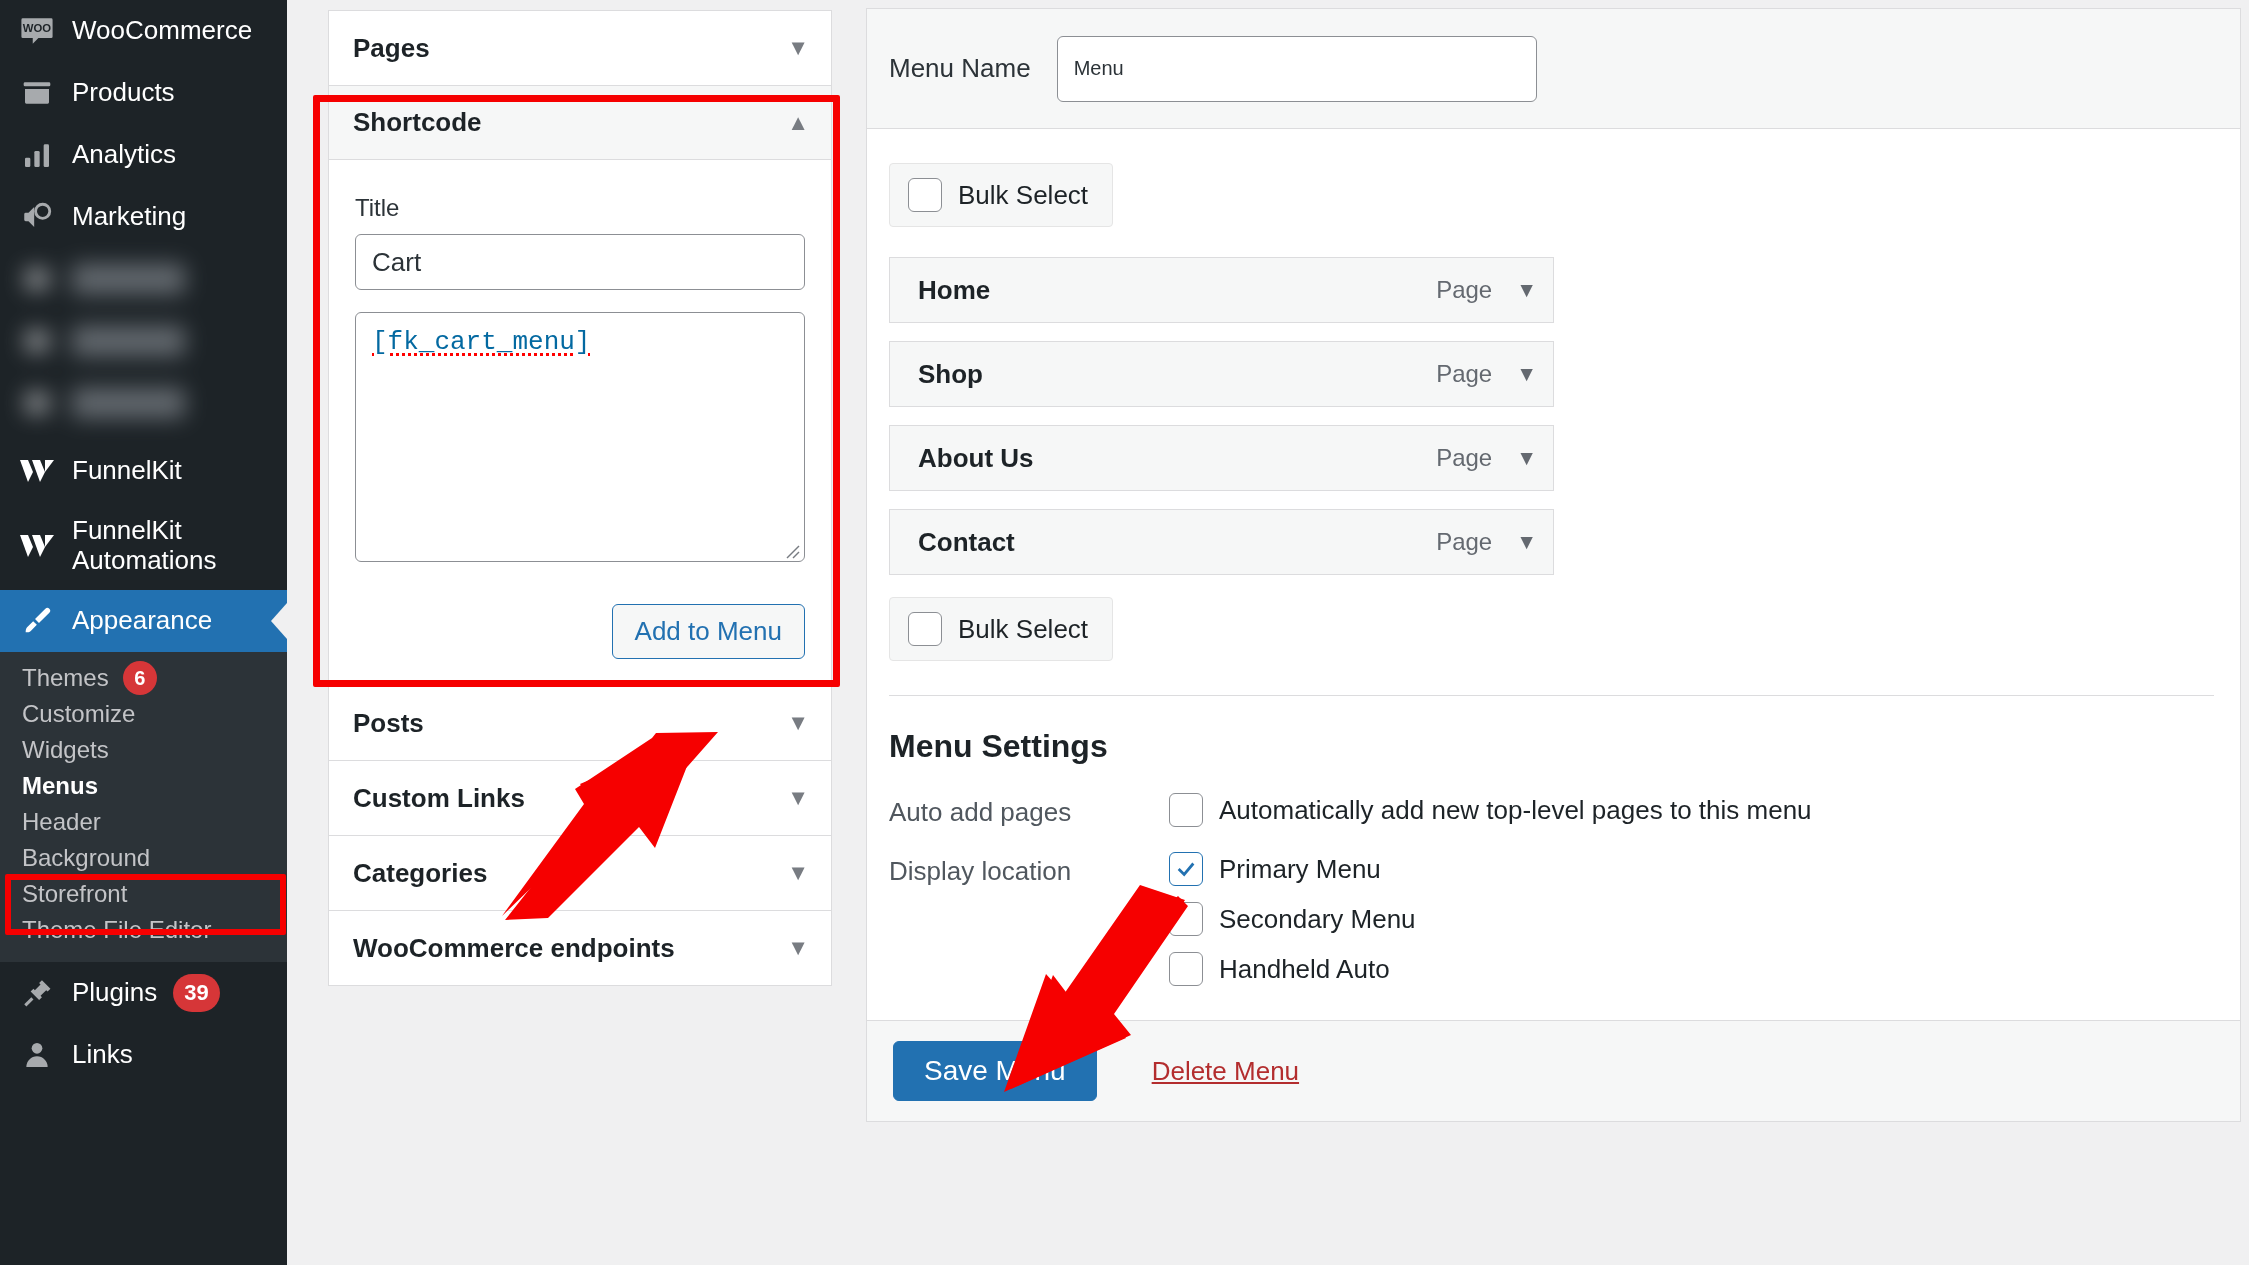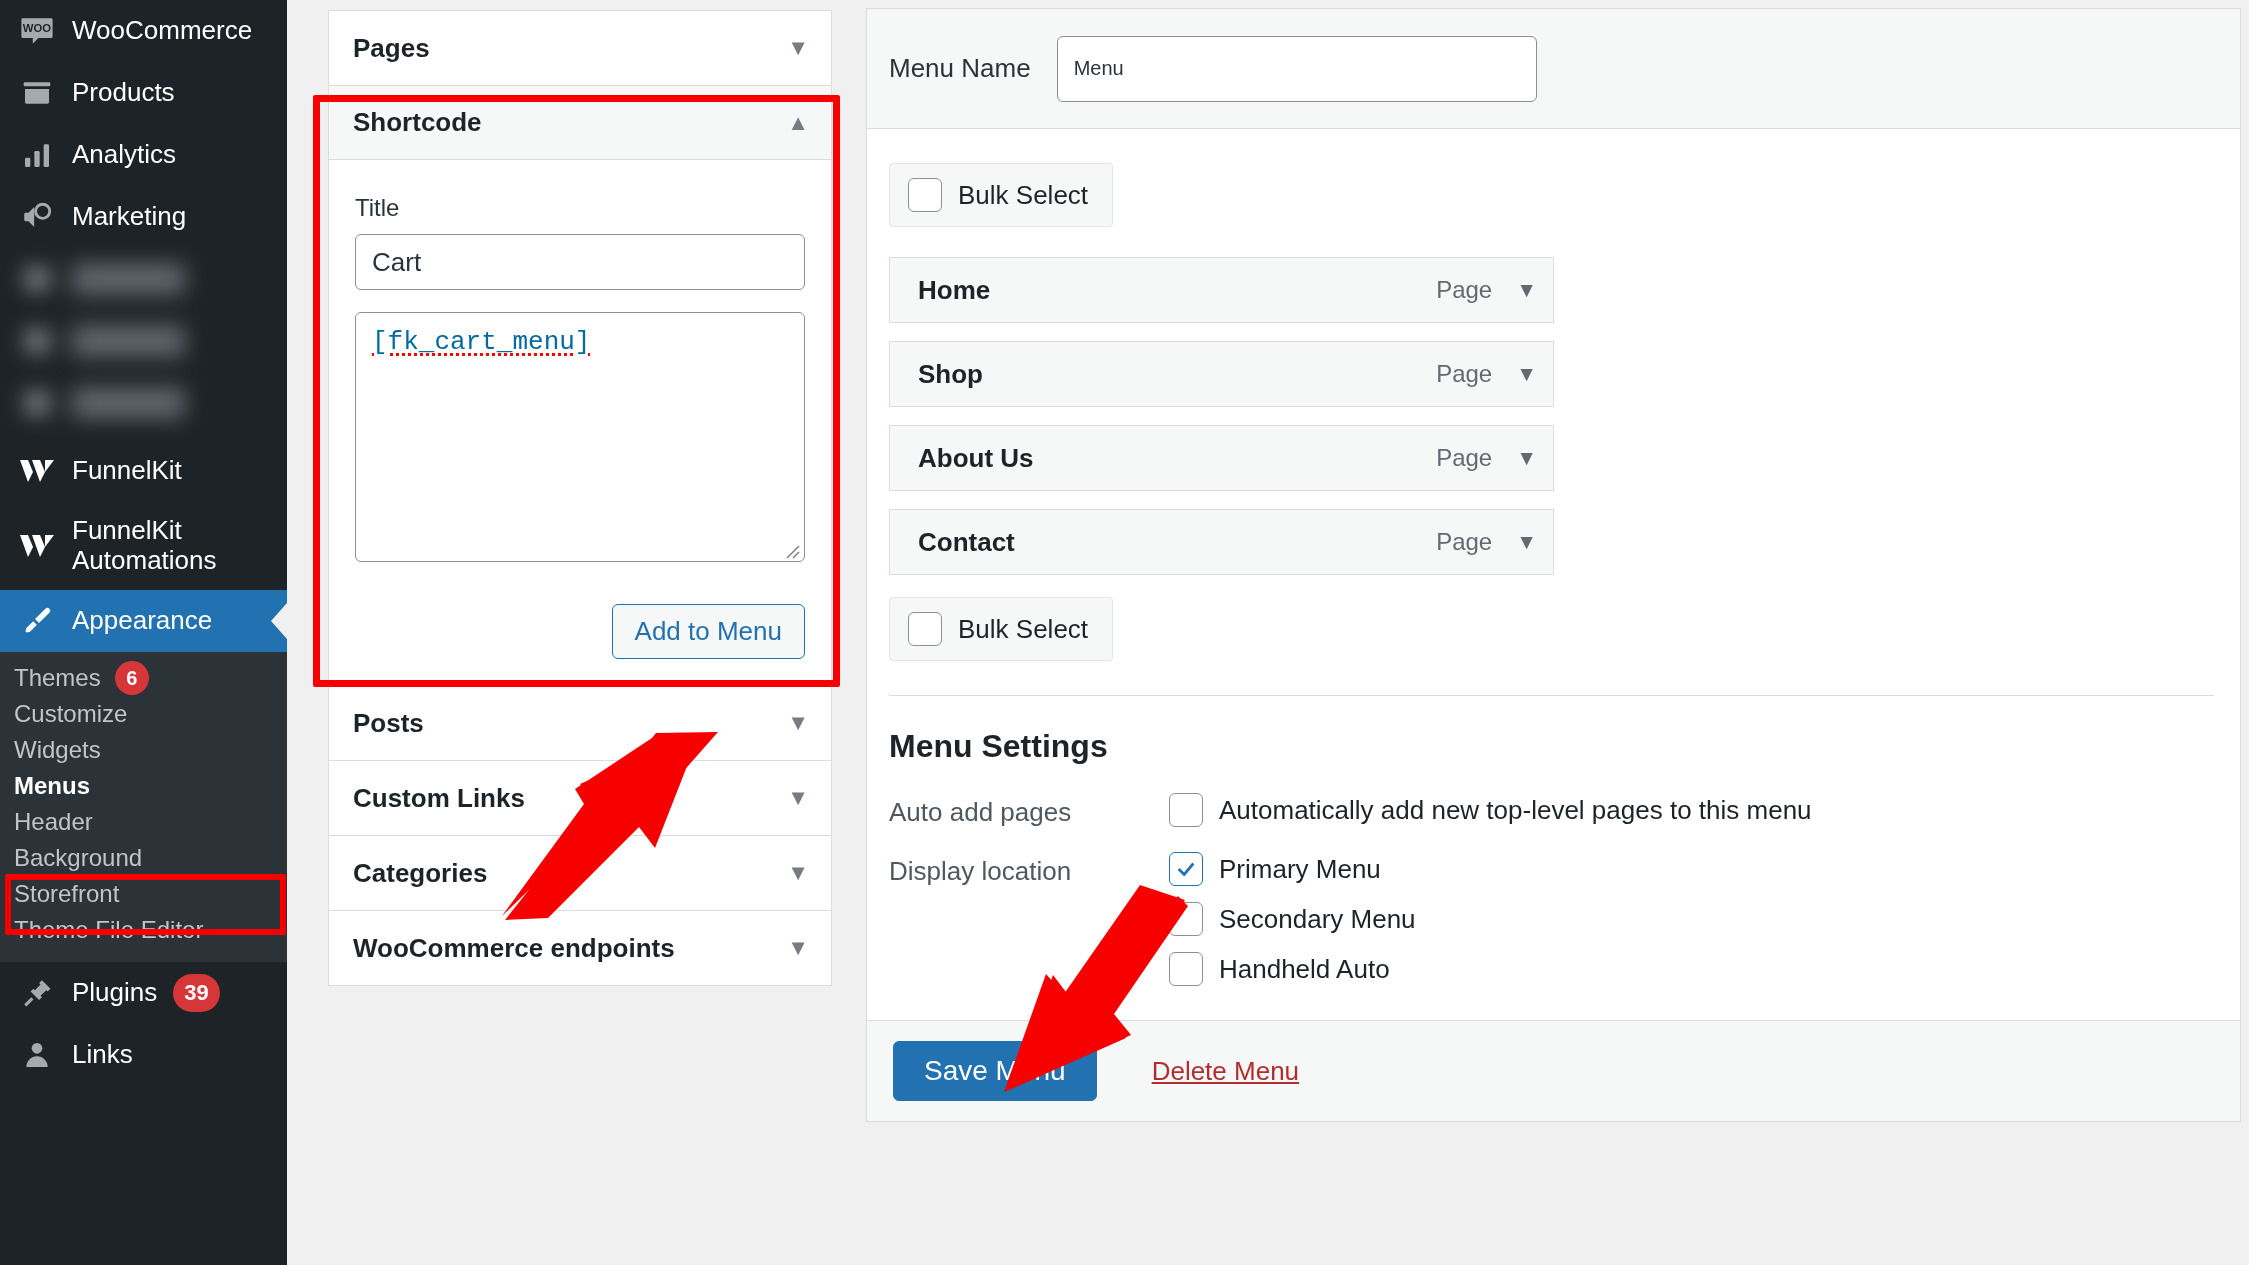--- a/index.html
+++ b/index.html
@@ -53,21 +53,21 @@
     border-top: 18px solid transparent;
     border-bottom: 18px solid transparent;
     border-right: 16px solid #f0f0f1;
   }
 
   .sb-sub-wrap { background: #2c3338; padding: 8px 0 14px 0; }
   .sb-sub {
     position: relative;
     display: flex; align-items: center;
     height: 36px;
-    padding-left: 14px;
+    padding-left: 22px;
     color: #c3c4c7;
     font-size: 24px;
   }
   .sb-sub.current { color: #fff; font-weight: 700; }
 
   .badge {
     display: inline-flex; align-items: center; justify-content: center;
     min-width: 38px; height: 38px;
     border-radius: 19px;
     background: #d63638;

